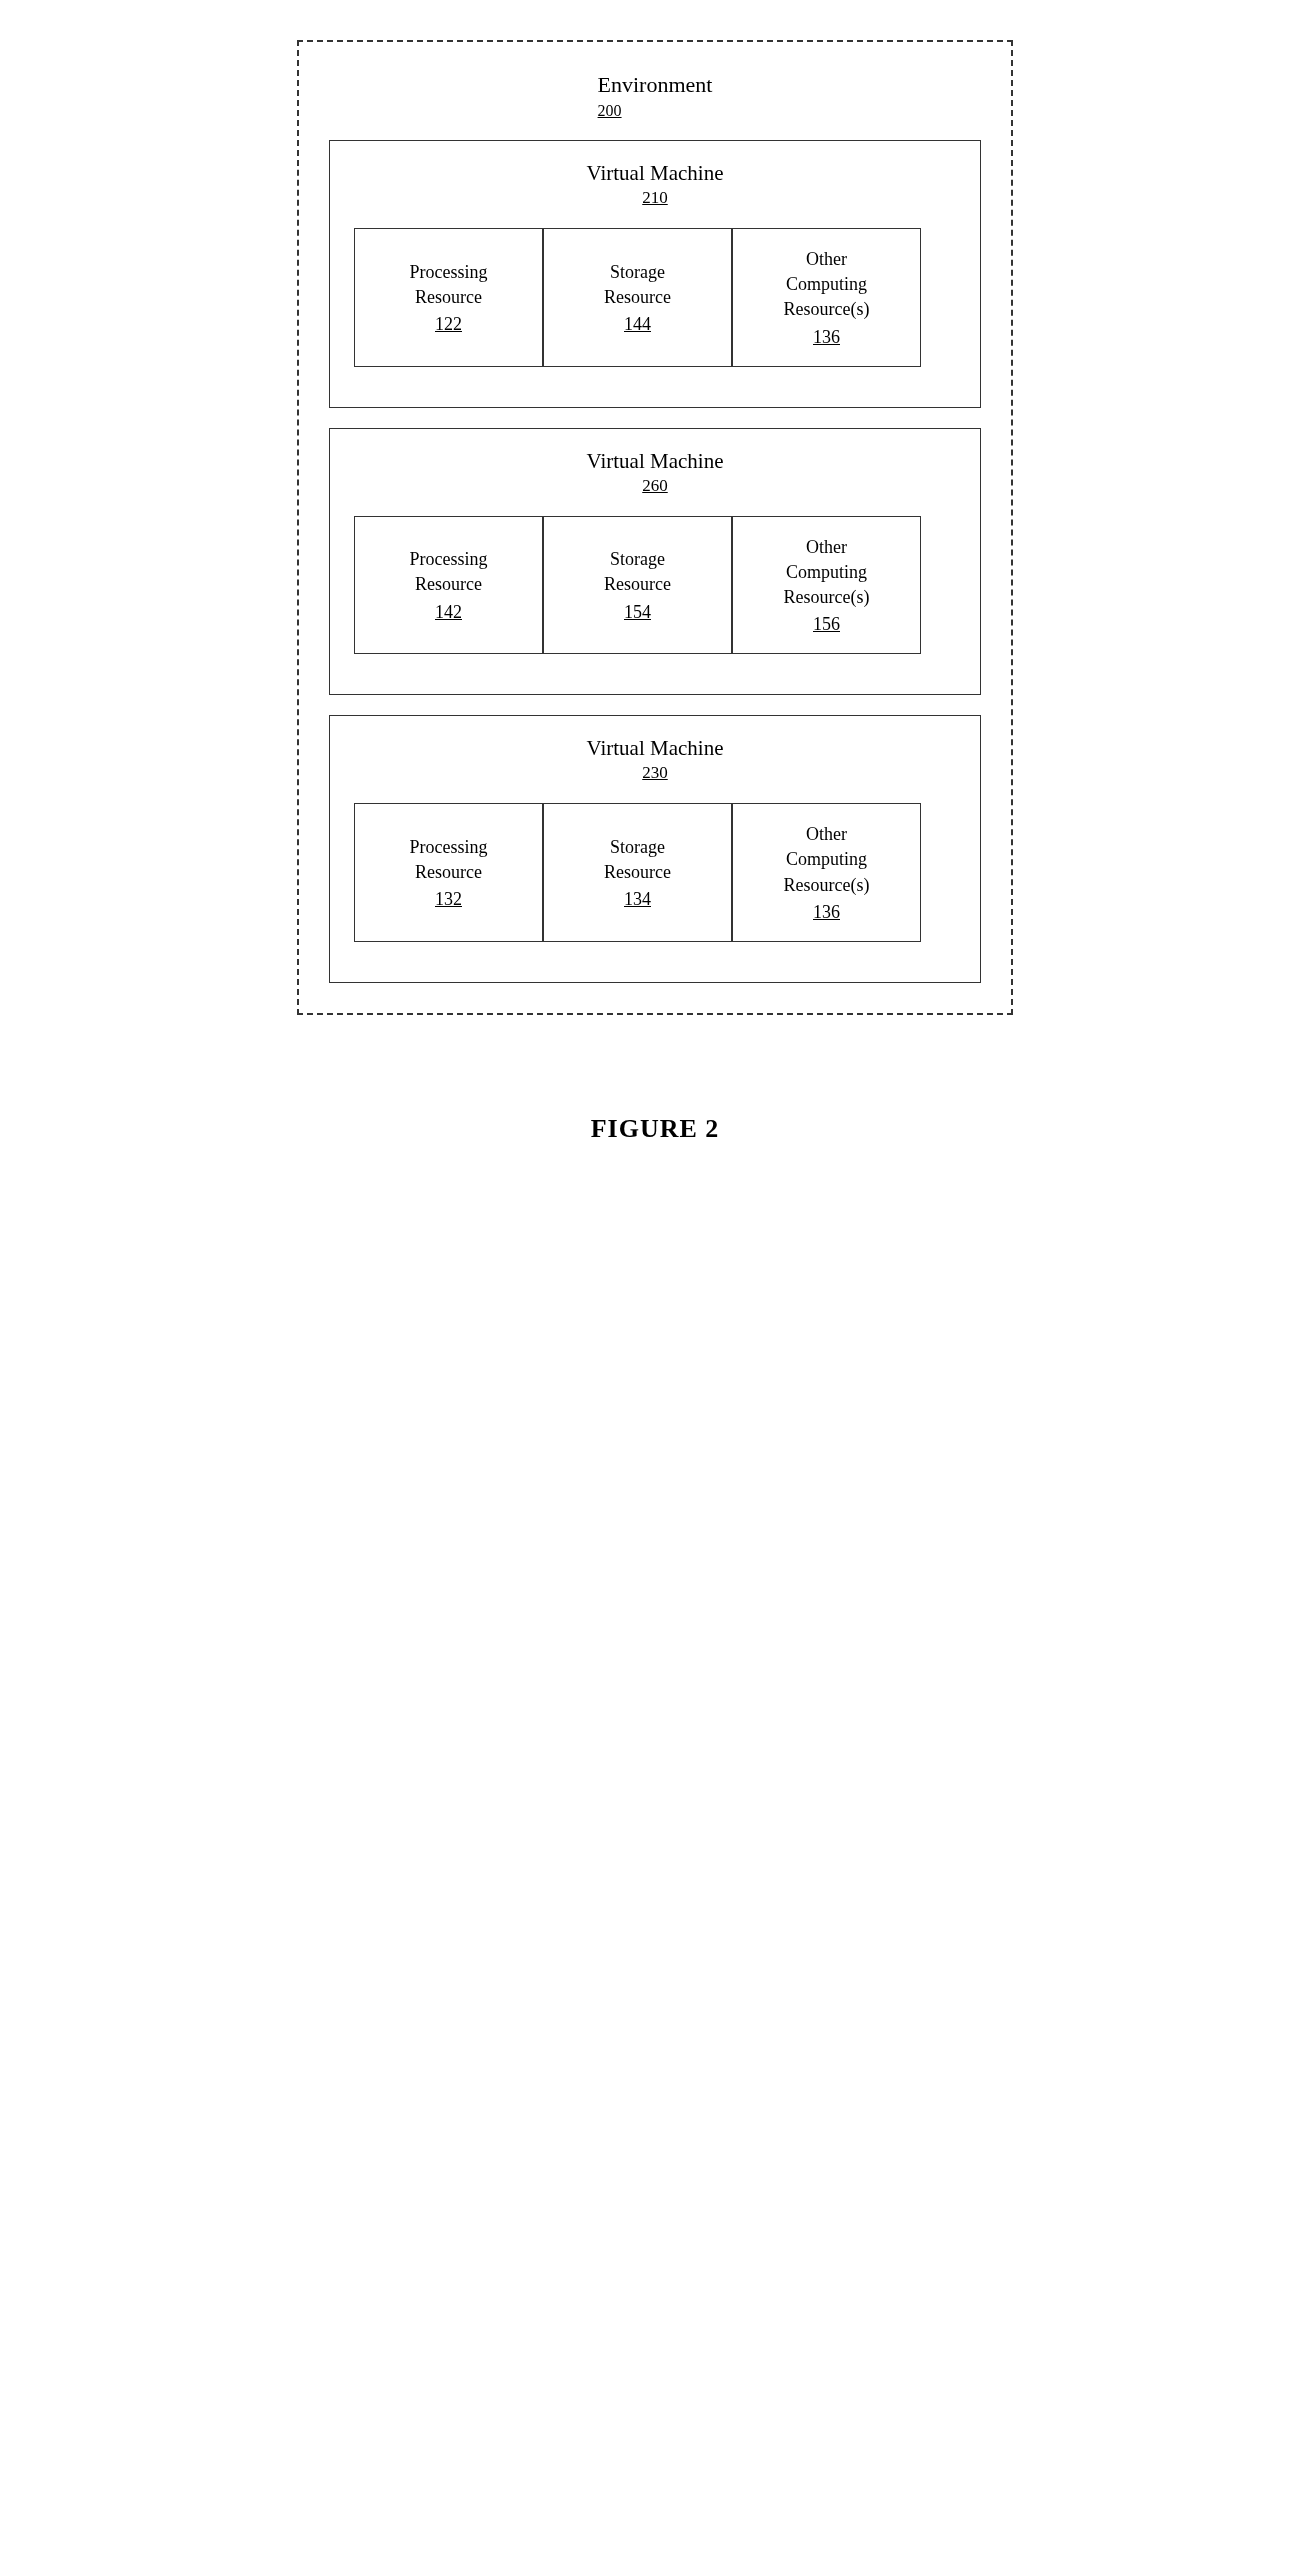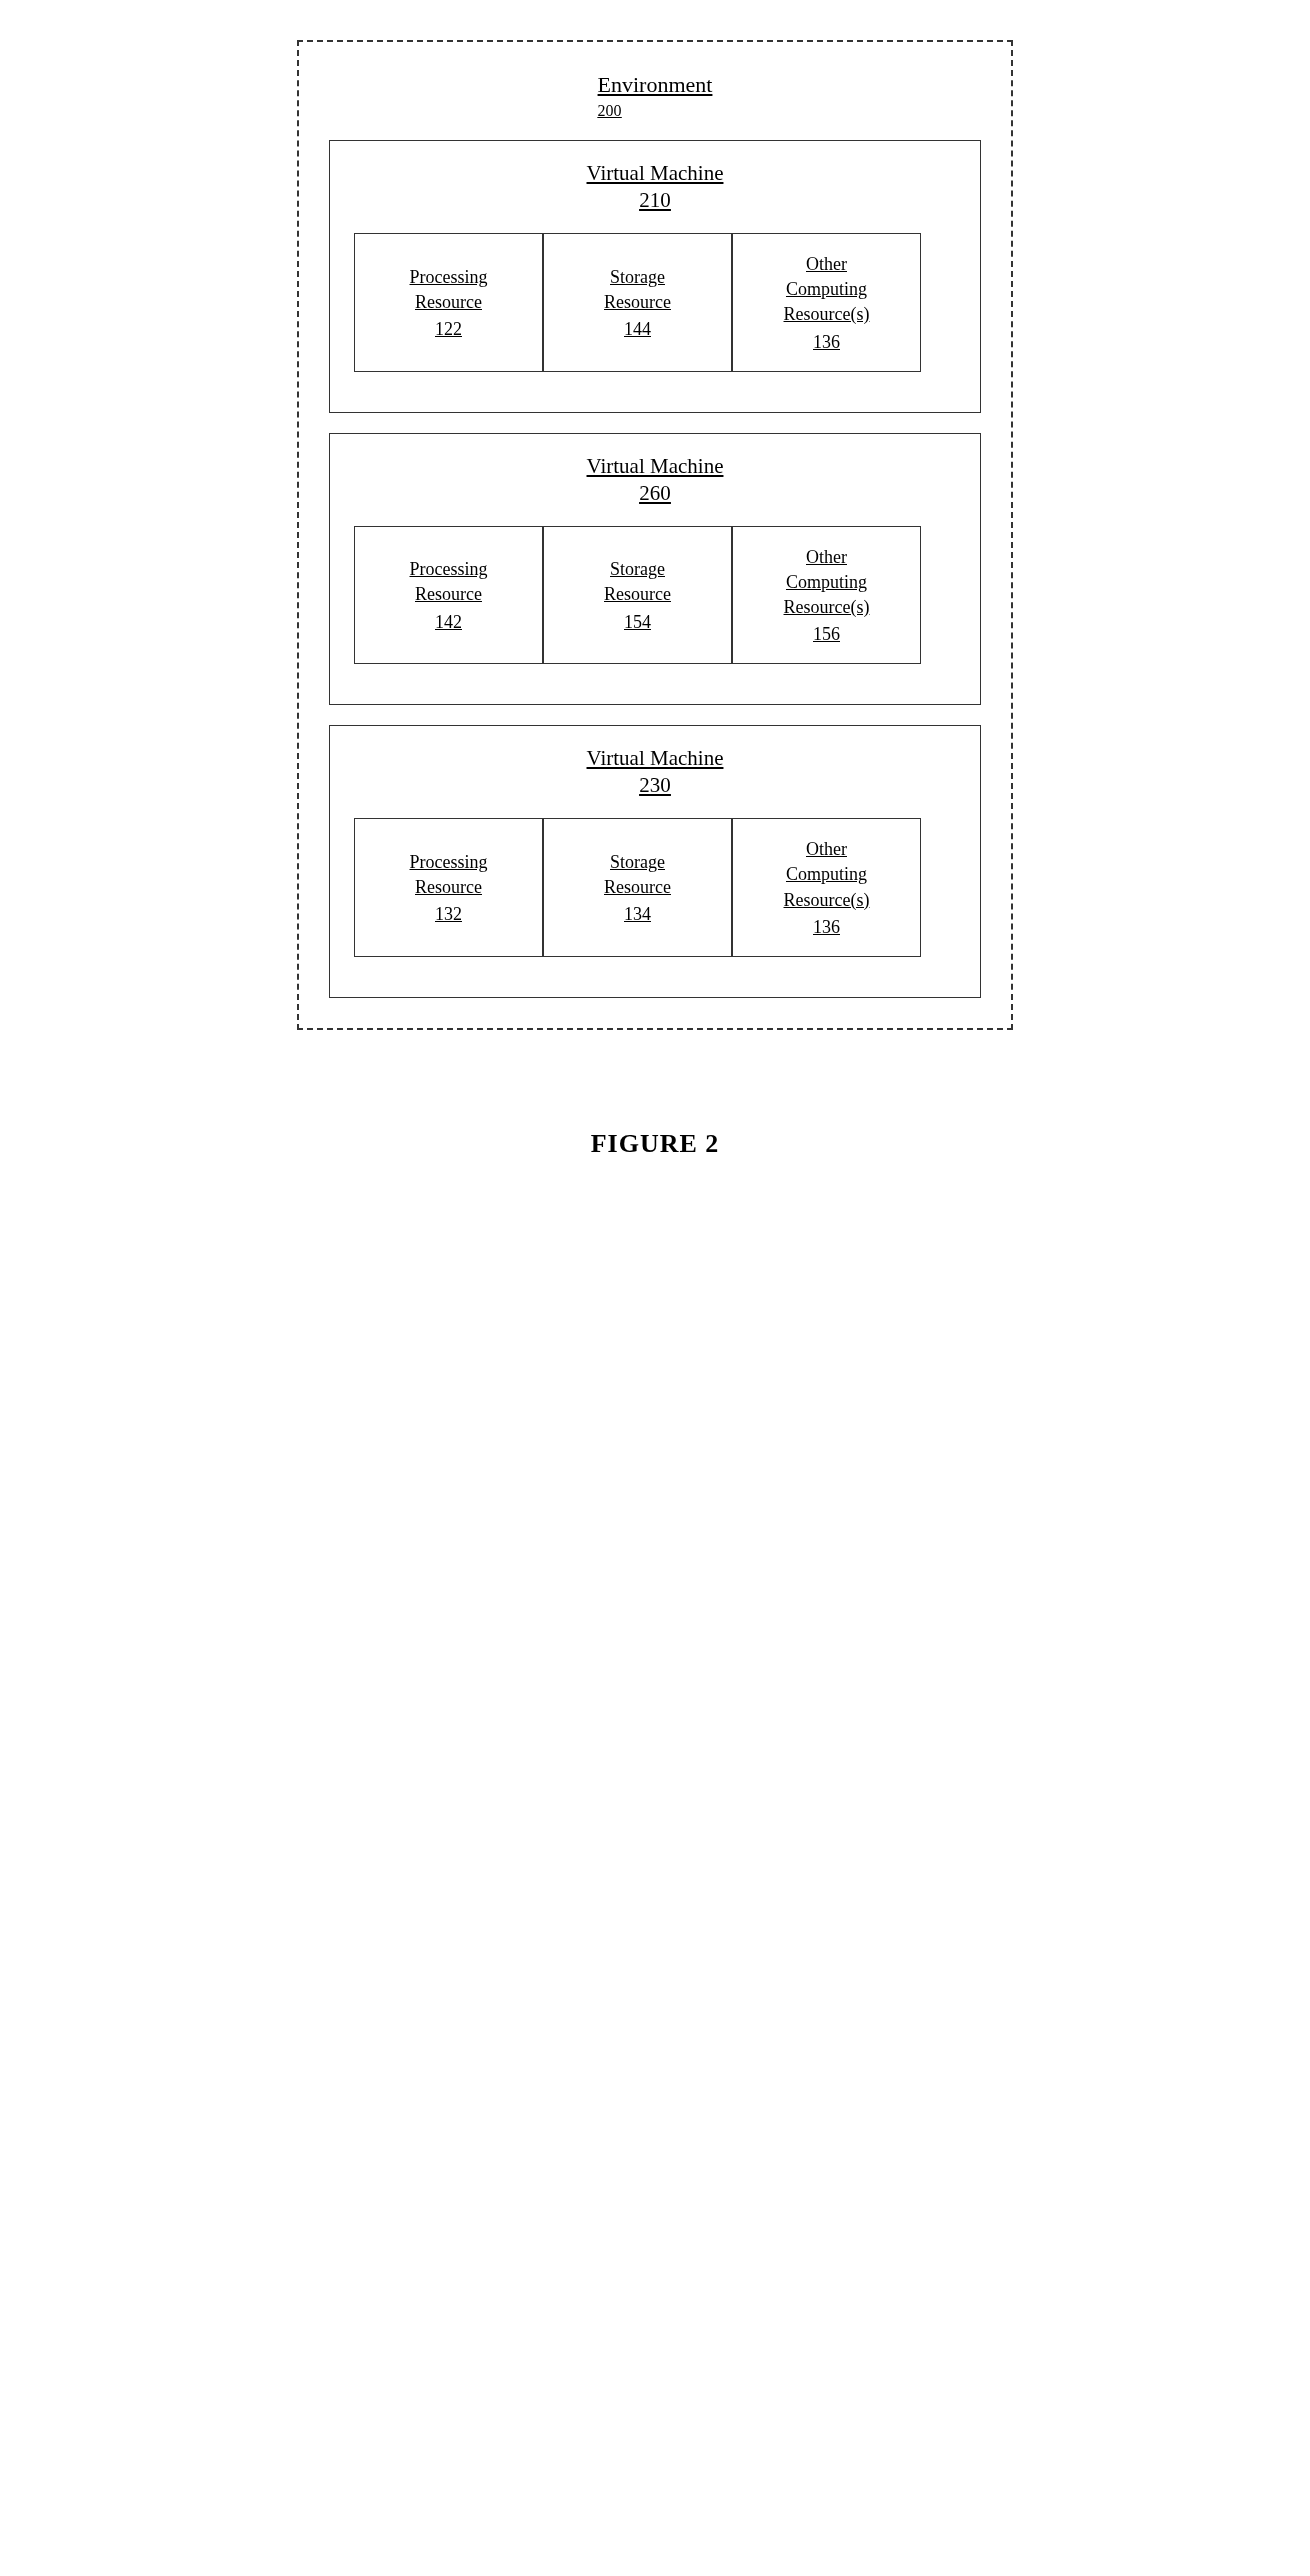--- a/index.html
+++ b/index.html
@@ -27,21 +27,20 @@
     }
 
     .environment-box {
       border: 2.5px dashed #333;
       padding: 30px 30px 30px 30px;
       width: 716px;
       display: flex;
       flex-direction: column;
       align-items: center;
       gap: 20px;
-      text-decoration: underline;
     }
 
     .environment-title {
       text-align: center;
       font-size: 22px;
       margin-bottom: 4px;
     }
 
     .environment-number {
       font-size: 16px;
@@ -59,21 +58,21 @@
     }
 
     .vm-title {
       text-align: center;
       font-size: 21px;
       margin-bottom: 2px;
     }
 
     .vm-number {
       text-align: center;
-      font-size: 21px;
+      font-size: 17px;
       text-decoration: underline;
     }
 
     .resources-row {
       display: flex;
       flex-direction: row;
       width: 100%;
       justify-content: flex-start;
     }
 

